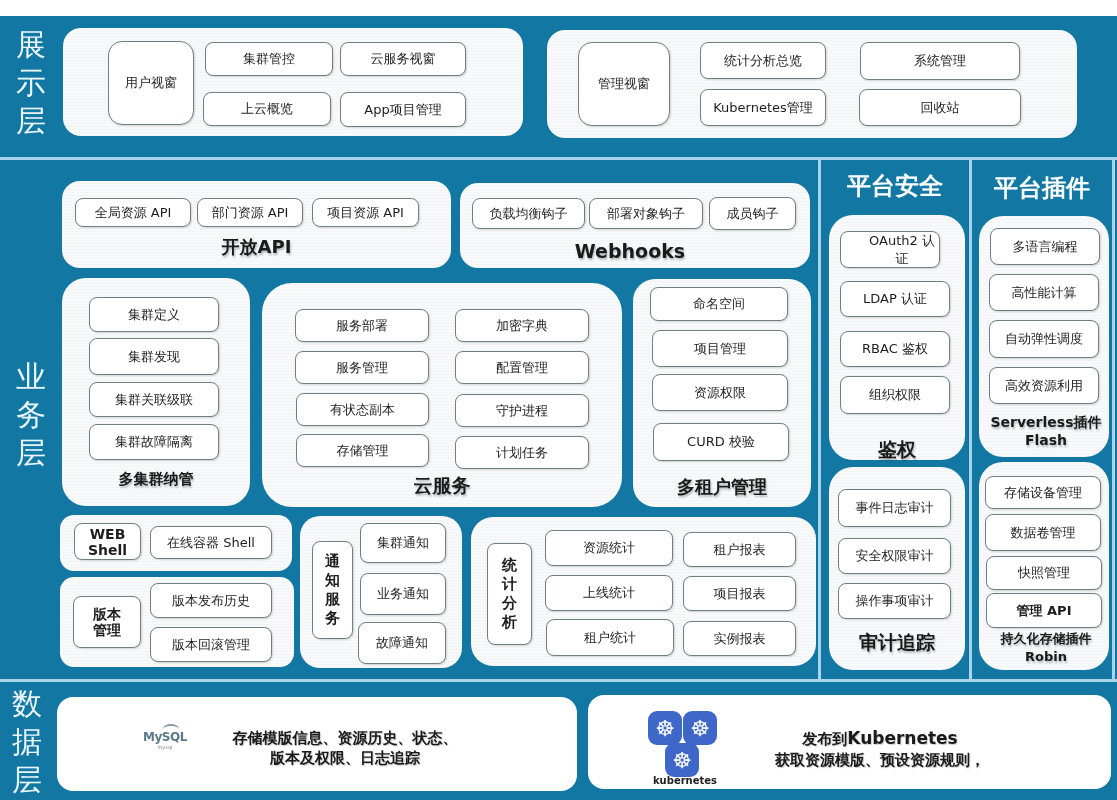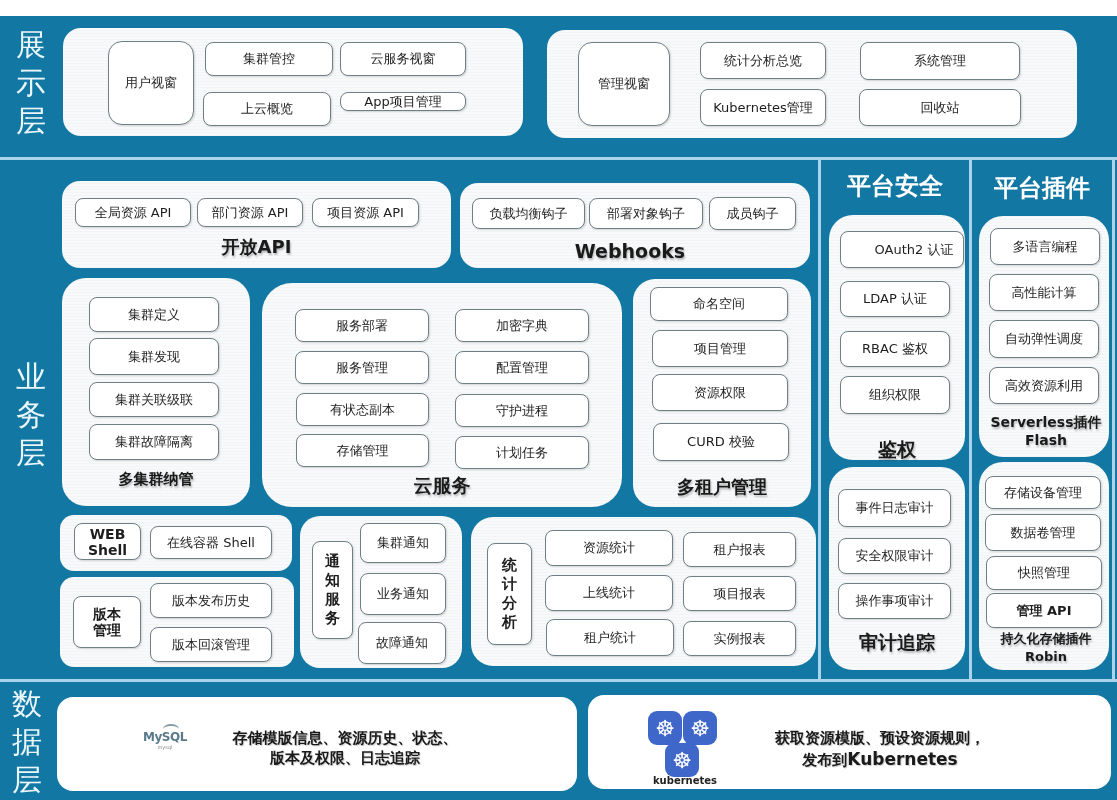--- a/index.html
+++ b/index.html
@@ -52,21 +52,21 @@
   <span>展</span>
   <span>示</span>
   <span>层</span>
 </div>
 
 <div class="panel" style="left:63px;top:28px;width:460px;height:108px;"></div>
 <div class="box tall" style="left:108px;top:41px;width:86px;height:84px;">用户视窗</div>
 <div class="box" style="left:205px;top:42px;width:128px;height:34px;">集群管控</div>
 <div class="box" style="left:340px;top:42px;width:126px;height:34px;">云服务视窗</div>
 <div class="box" style="left:203px;top:92px;width:128px;height:34px;">上云概览</div>
-<div class="box" style="left:340px;top:92px;width:126px;height:19px;">App项目管理</div>
+<div class="box" style="left:340px;top:92px;width:126px;height:35px;">App项目管理</div>
 
 <div class="panel" style="left:547px;top:30px;width:530px;height:108px;"></div>
 <div class="box tall" style="left:578px;top:42px;width:92px;height:84px;">管理视窗</div>
 <div class="box" style="left:700px;top:42px;width:126px;height:37px;">统计分析总览</div>
 <div class="box" style="left:860px;top:42px;width:160px;height:38px;">系统管理</div>
 <div class="box" style="left:700px;top:89px;width:126px;height:37px;">Kubernetes管理</div>
 <div class="box" style="left:859px;top:89px;width:162px;height:37px;">回收站</div>
 
 <div class="layer-label" style="left:8px;top:358px;">
   <span>业</span>
@@ -147,21 +147,21 @@
 <div class="box" style="left:545px;top:530px;width:128px;height:36px;">资源统计</div>
 <div class="box" style="left:545px;top:575px;width:128px;height:36px;">上线统计</div>
 <div class="box" style="left:546px;top:619px;width:128px;height:37px;">租户统计</div>
 <div class="box" style="left:683px;top:532px;width:113px;height:35px;">租户报表</div>
 <div class="box" style="left:683px;top:576px;width:113px;height:35px;">项目报表</div>
 <div class="box" style="left:683px;top:621px;width:113px;height:35px;">实例报表</div>
 
 <div class="coltitle" style="left:821px;top:170px;width:148px;">平台安全</div>
 
 <div class="panel" style="left:829px;top:215px;width:136px;height:245px;border-radius:24px;"></div>
-<div class="box" style="left:840px;top:231px;width:124px;height:37px;padding-left:24px;">OAuth2 认证</div>
+<div class="box" style="left:840px;top:231px;width:100px;height:37px;padding-left:24px;">OAuth2 认证</div>
 <div class="box" style="left:840px;top:281px;width:110px;height:36px;">LDAP 认证</div>
 <div class="box" style="left:840px;top:331px;width:110px;height:36px;">RBAC 鉴权</div>
 <div class="box" style="left:840px;top:376px;width:110px;height:38px;">组织权限</div>
 <div class="ptitle" style="left:829px;top:425px;width:136px;font-size:19px;margin-top:12px;">鉴权</div>
 
 <div class="panel" style="left:829px;top:467px;width:136px;height:203px;border-radius:24px;"></div>
 <div class="box" style="left:838px;top:489px;width:113px;height:38px;">事件日志审计</div>
 <div class="box" style="left:838px;top:538px;width:113px;height:36px;">安全权限审计</div>
 <div class="box" style="left:838px;top:583px;width:113px;height:36px;">操作事项审计</div>
 <div class="ptitle" style="left:829px;top:630px;width:136px;font-size:19px;">审计追踪</div>
@@ -206,15 +206,15 @@
 </div>
 
 <div class="panel" style="left:588px;top:695px;width:523px;height:94px;border-radius:16px;background:#ffffff;"></div>
 <div class="abs" style="left:645px;top:711px;width:90px;height:75px;">
   <div class="k8s-hex" style="left:3px;top:0;">☸</div>
   <div class="k8s-hex" style="left:38px;top:0;">☸</div>
   <div class="k8s-hex" style="left:20px;top:32px;">☸</div>
   <div style="position:absolute;left:0;top:64px;width:80px;text-align:center;font-size:10px;font-weight:bold;color:#222;">kubernetes</div>
 </div>
 <div class="ptitle" style="left:750px;top:728px;width:260px;font-size:15px;line-height:21px;text-shadow:1px 1px 1px rgba(0,0,0,0.2);">
+  <div><span>发布到</span><span style="font-size:17px;">Kubernetes</span></div>
   <div>获取资源模版、预设资源规则，</div>
-  <div><span>发布到</span><span style="font-size:17px;">Kubernetes</span></div>
 </div>
 
 </body></html>

